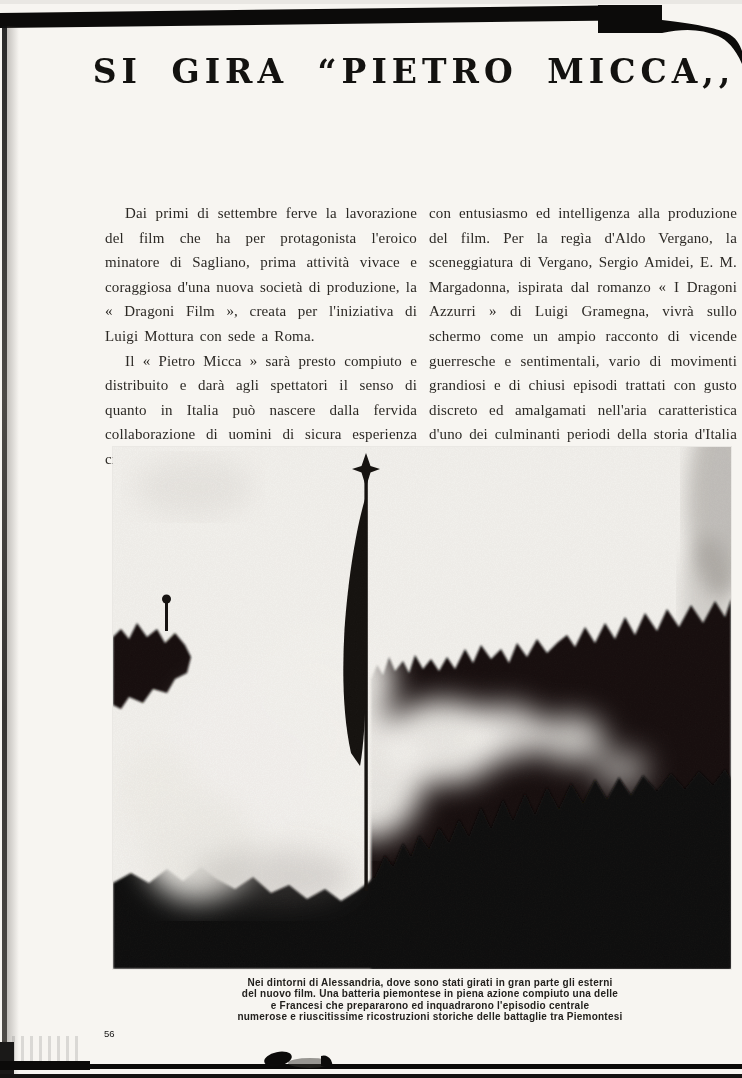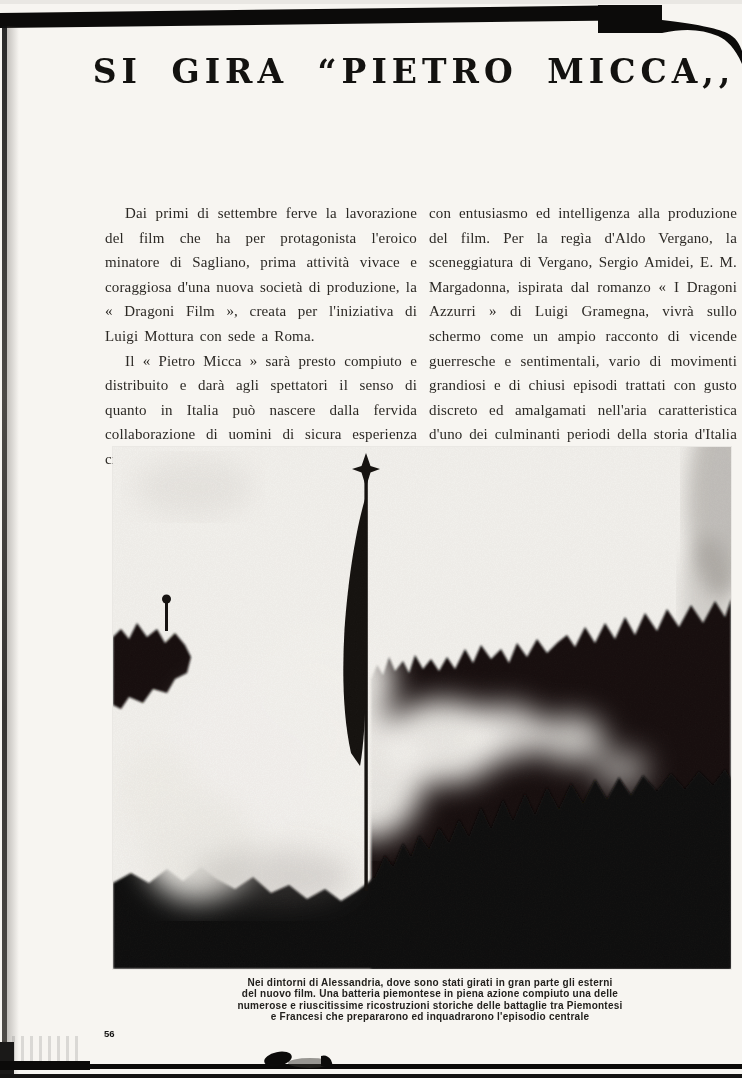--- a/index.html
+++ b/index.html
@@ -54,21 +54,21 @@
   
   #caption{
     position:absolute;left:226px;top:973px;width:408px;text-align:center;
     font-family:"Liberation Sans", sans-serif;font-weight:bold;
     font-size:10px;line-height:11.4px;letter-spacing:.25px;color:#23211e;
     filter:blur(.35px);
   }
   
   #folio{
     position:absolute;left:104px;top:1024px;
-    font-family:"Liberation Sans", sans-serif;font-weight:bold;
+    font-family:"Liberation Sans", sans-serif;font-weight:normal;
     font-size:9.5px;color:#151413;filter:blur(.2px);
   }
 </style>
 </head>
 <body>
 
 <div id="page">
 
   <svg class="artifact-svg" style="left:0;top:0" width="742" height="64" viewBox="0 0 742 64">
     <polygon points="0,9 640,1 662,1 662,16 0,24" fill="#0c0b0a"></polygon>
@@ -143,22 +143,22 @@
         <path d="M252,52 C243,82 235,132 231.5,182 C229,226 230,270 238,306 L247,319 C250.5,300 252.5,270 252.8,238 L253.4,120 Z"></path>
       </g>
 
       <rect x="0" y="0" width="618" height="522" fill="none" filter="url(#grain)" opacity=".9"></rect>
     </svg>
   </div>
 
   <div id="caption">
     <div>Nei dintorni di Alessandria, dove sono stati girati in gran parte gli esterni</div>
     <div>del nuovo film. Una batteria piemontese in piena azione compiuto una delle</div>
+    <div>e Francesi che prepararono ed inquadrarono l'episodio centrale</div>
     <div>numerose e riuscitissime ricostruzioni storiche delle battaglie tra Piemontesi</div>
-    <div>e Francesi che prepararono ed inquadrarono l'episodio centrale</div>
   </div>
 
   <div id="folio">56</div>
 
   <div id="bottom-left-streaks"></div>
   <div id="bottom-left-corner"></div>
   <div id="bottom-line"></div>
   <div id="bottom-line-left"></div>
   <div id="bottom-band"></div>
   <svg class="artifact-svg" style="left:255px;top:1042px" width="110" height="30" viewBox="0 0 110 30">

